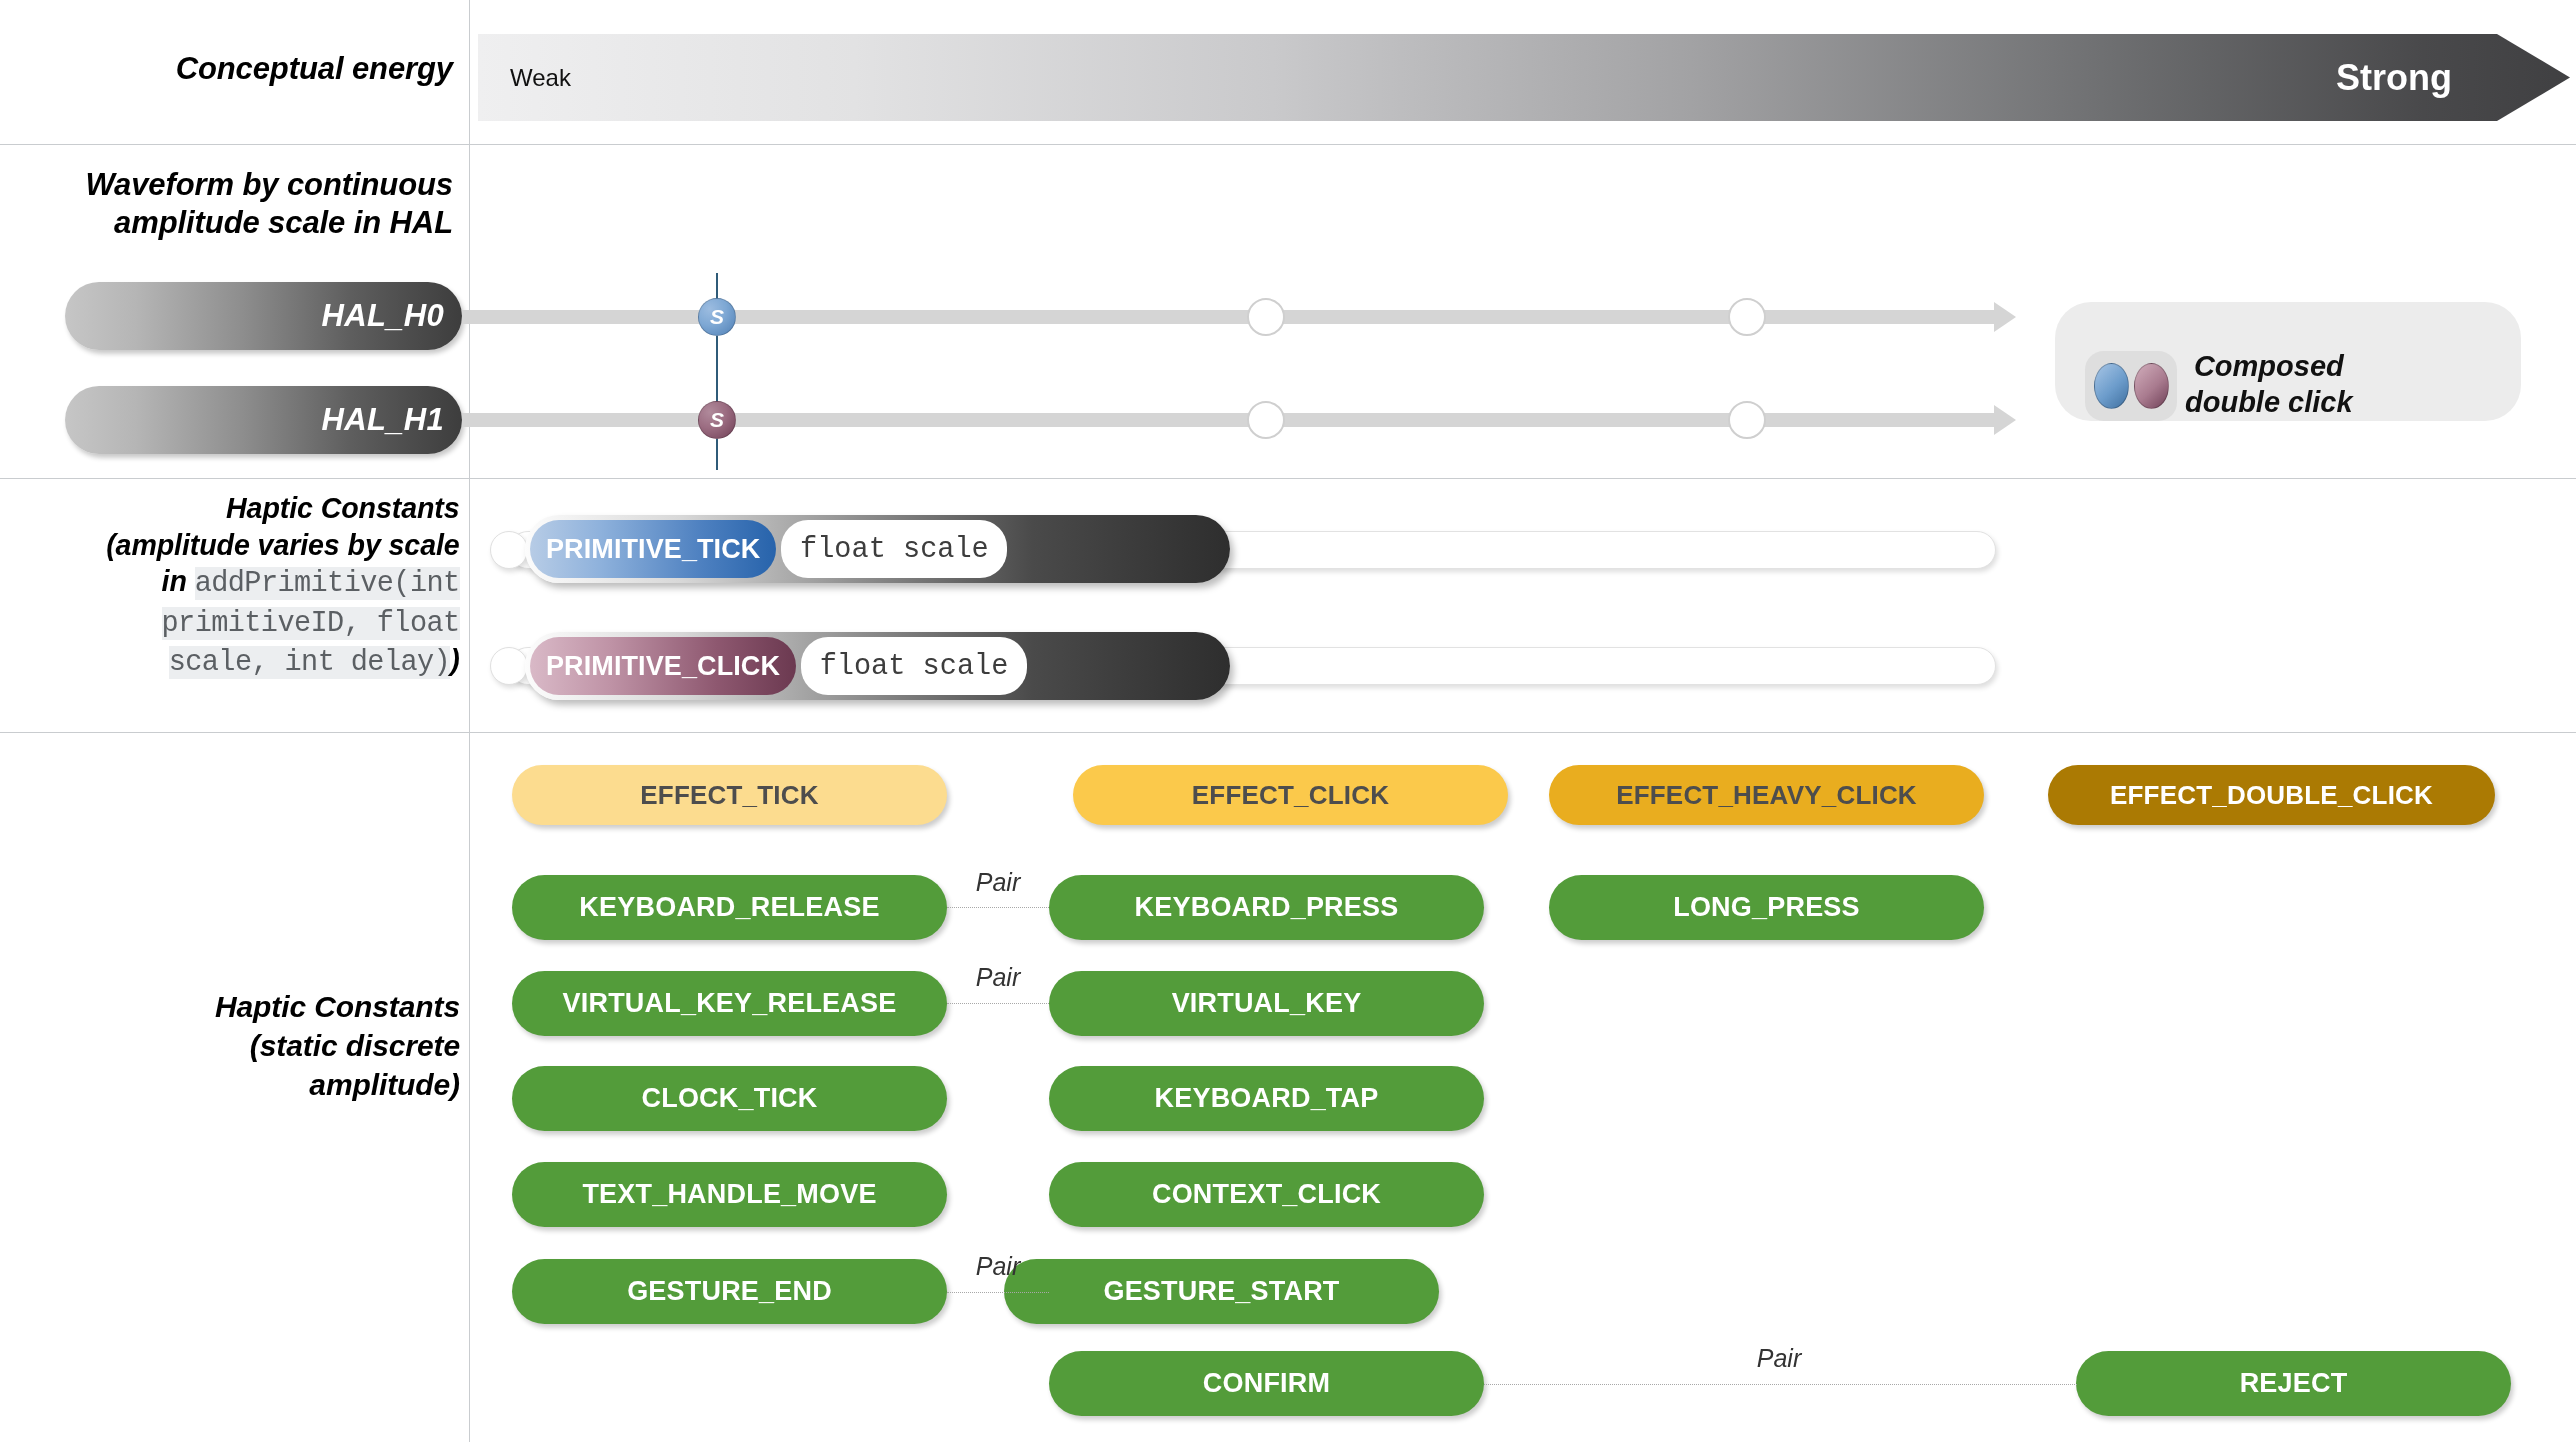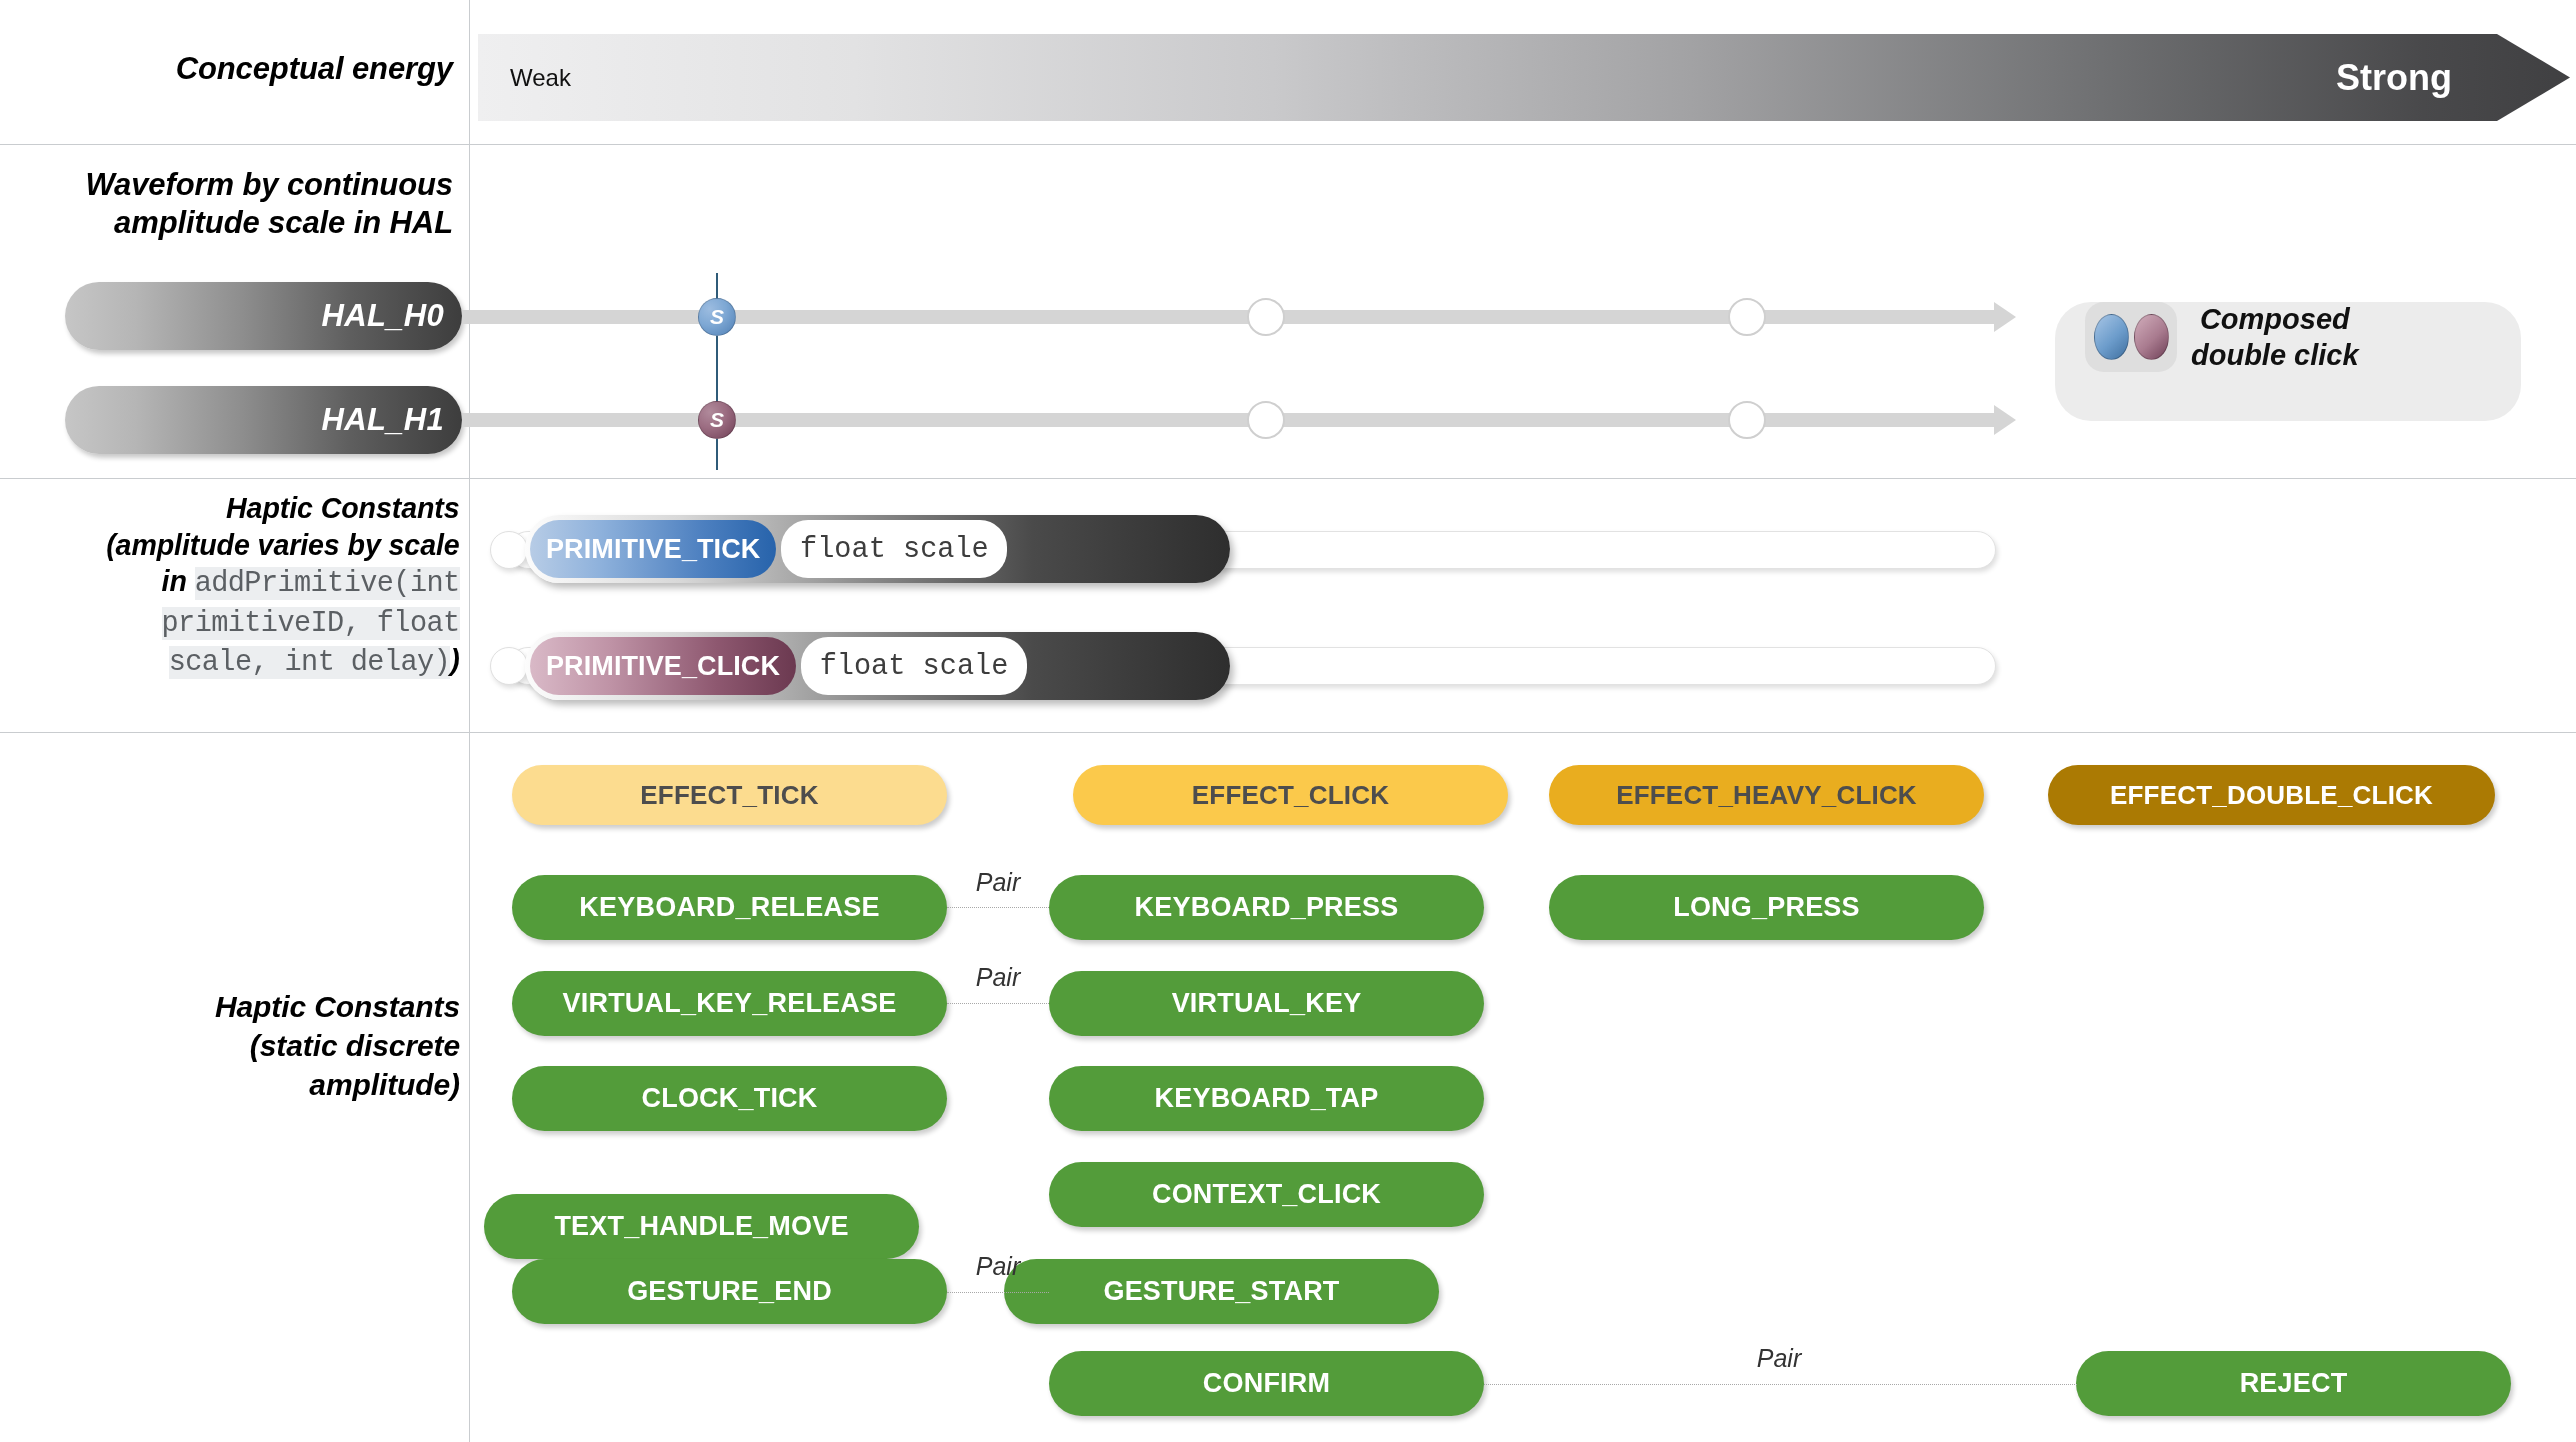--- a/index.html
+++ b/index.html
@@ -77,21 +77,21 @@
     color: #fff; font-size: 21px; font-weight: bold; font-style: italic;
     border: 1.2px solid rgba(0,0,0,.18);
   }
   .node.blue  { background: radial-gradient(circle at 30% 28%, #9cbce0 0%, #7ea8d4 45%, #4f7fb5 100%); }
   .node.plum  { background: radial-gradient(circle at 30% 28%, #b08a9b 0%, #9b6c81 45%, #6f3f55 100%); }
   .dashline { position: absolute; width: 1.9px; background: #2f5b78; }
 
   
   #composed-chip {
     position: absolute; border-radius: 36px; background: #ececec;
-    display: flex; align-items: flex-start; gap: 14px; padding: 0 30px;
+    display: flex; align-items: flex-end; gap: 8px; padding: 0 30px;
   }
   #composed-icon {
     width: 92px; height: 70px; border-radius: 18.6px; background: #dedede;
     display: flex; align-items: center; justify-content: center; gap: 5px;
   }
   .dot { width: 35px; height: 46px; border-radius: 50%; border: 0.6px solid rgba(0,0,0,.22); }
   .dot.blue { background: linear-gradient(135deg, #a8c6e6 0%, #6c9ccb 55%, #3f6f9f 100%); }
   .dot.plum { background: linear-gradient(135deg, #d2aebc 0%, #a97b8f 55%, #6f4057 100%); }
   #composed-label {
     font-style: italic; font-weight: bold; font-size: 29px; color: #111;
@@ -236,21 +236,21 @@
 </div>
 
 <div class="chip effect" style="left:512px;  top:765px; width:435px; background:#fcdc8f; color:#4d4d4d;">EFFECT_TICK</div>
 <div class="chip effect" style="left:1073px; top:765px; width:435px; background:#fbc94b; color:#4d4d4d;">EFFECT_CLICK</div>
 <div class="chip effect" style="left:1549px; top:765px; width:435px; background:#e9ad1f; color:#4d4d4d;">EFFECT_HEAVY_CLICK</div>
 <div class="chip effect" style="left:2048px; top:765px; width:447px; background:#ab7a03; color:#ffffff;">EFFECT_DOUBLE_CLICK</div>
 
 <div class="chip green" style="left:512px; top:875px; width:435px;">KEYBOARD_RELEASE</div>
 <div class="chip green" style="left:512px; top:971px; width:435px;">VIRTUAL_KEY_RELEASE</div>
 <div class="chip green" style="left:512px; top:1066px; width:435px;">CLOCK_TICK</div>
-<div class="chip green" style="left:484px; top:1162px; width:435px;margin-top:32px;">TEXT_HANDLE_MOVE</div>
+<div class="chip green" style="left:512px; top:1162px; width:435px;">TEXT_HANDLE_MOVE</div>
 <div class="chip green" style="left:512px; top:1259px; width:435px;">GESTURE_END</div>
 
 <div class="chip green" style="left:1049px; top:875px; width:435px;">KEYBOARD_PRESS</div>
 <div class="chip green" style="left:1049px; top:971px; width:435px;">VIRTUAL_KEY</div>
 <div class="chip green" style="left:1049px; top:1066px; width:435px;">KEYBOARD_TAP</div>
 <div class="chip green" style="left:1049px; top:1162px; width:435px;">CONTEXT_CLICK</div>
 <div class="chip green" style="left:1004px; top:1259px; width:435px;">GESTURE_START</div>
 <div class="chip green" style="left:1049px; top:1351px; width:435px;">CONFIRM</div>
 
 <div class="chip green" style="left:1549px; top:875px; width:435px;">LONG_PRESS</div>

